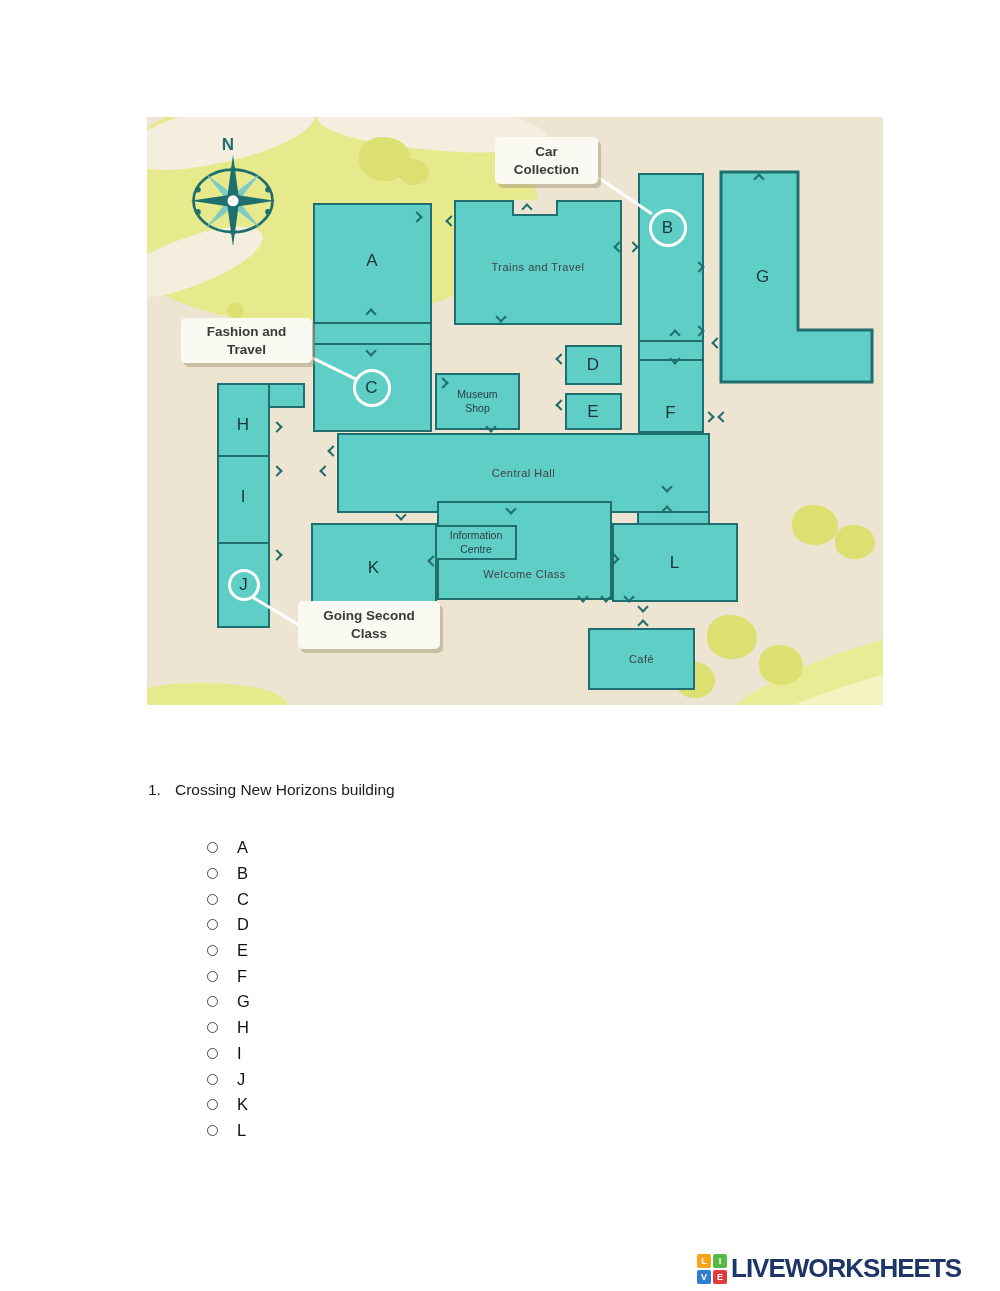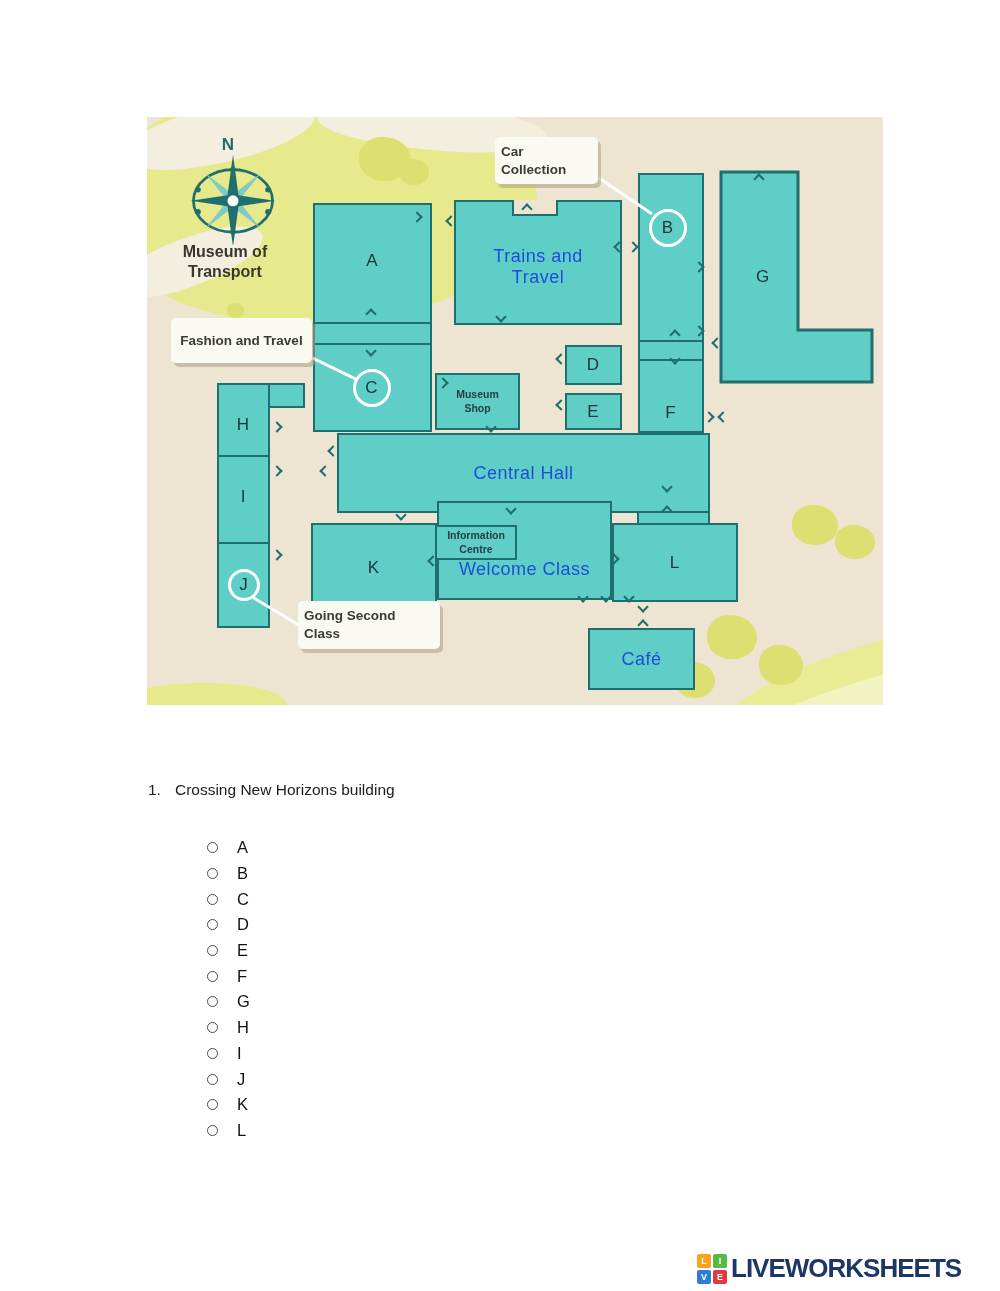--- a/index.html
+++ b/index.html
@@ -10,33 +10,33 @@
   .map { position:absolute; left:147px; top:117px; width:736px; height:588px;
          background:#EDE5D2; overflow:hidden; }
 
   .blob { position:absolute; background:#E6E98C; border-radius:48% 52% 55% 45%; }
   .blob.light { background:#F3EEDD; }
   .blob.flower { background:#DCE070; border-radius:46% 54% 50% 50%; }
 
   .bldg { position:absolute; background:#5FCEC7; border:2px solid #1F6F6E;
           display:flex; align-items:center; justify-content:center; }
   .bldg-letter { font-size:17px; color:#1d3538; letter-spacing:1px; }
-  .hall-label { font-size:18px; color:#1d4ed8; letter-spacing:0.5px; }
-  .small-label { font-size:10.5px; color:#273d42; text-align:center; line-height:1.25;font-weight:bold; }
+  .hall-label { font-size:11px; color:#404040; letter-spacing:0.5px; }
+  .small-label { font-size:10.5px; color:#273d42; text-align:center; line-height:1.25; }
 
   .hline { position:absolute; left:-1px; right:-1px; height:2px; background:#1F6F6E; }
 
   .notch { position:absolute; background:#EDE5D2; border:2px solid #1F6F6E; border-top:none; }
 
   .ring { position:absolute; border:3px solid #ffffff; border-radius:50%;
           display:flex; align-items:center; justify-content:center; }
 
   .callout { position:absolute; background:#FBFAF2; border-radius:5px;
              box-shadow:3px 4px 0 rgba(170,158,128,0.55);
-             display:flex; align-items:center; justify-content:center; text-align:left;
+             display:flex; align-items:center; justify-content:center; text-align:center;
              font-size:13.5px; font-weight:600; color:#3a3a3a; line-height:1.3; padding:3px 6px; }
   .leader { position:absolute; height:3px; background:#ffffff; border-radius:2px;
             transform-origin:0 50%; }
 
   .door { position:absolute; width:8px; height:8px;
           border-left:2px solid #1F6F6E; border-top:2px solid #1F6F6E; }
   .d-u { transform:rotate(45deg); }
   .d-r { transform:rotate(135deg); }
   .d-d { transform:rotate(225deg); }
   .d-l { transform:rotate(-45deg); }
@@ -94,21 +94,20 @@
         <circle cx="88" cy="40" r="3" fill="#1F6F6E"></circle>
       <circle cx="88" cy="64" r="3" fill="#1F6F6E"></circle>
         <circle cx="12" cy="40" r="3" fill="#1F6F6E"></circle>
       <circle cx="12" cy="64" r="3" fill="#1F6F6E"></circle>
         <circle cx="50" cy="86" r="3" fill="#1F6F6E"></circle>
       <polygon points="20,22 50,45 80,22 56,52 80,82 50,59 20,82 44,52" fill="#7FCBC4"></polygon>
       <polygon points="50,2 56,46 96,52 56,58 50,102 44,58 4,52 44,46" fill="#1F6F6E"></polygon>
       <circle cx="50" cy="52" r="6" fill="#ffffff"></circle>
     </svg>
 
-    <div class="map-title">Museum of Transport</div>
 
     <div class="bldg" style="left:166px;top:86px;width:119px;height:229px;">
       <div class="hline" style="top:117px;"></div>
       <div class="hline" style="top:138px;"></div>
       <div class="bldg-letter" style="position:absolute;top:46px;width:100%;text-align:center;">A</div>
     </div>
 
     <div class="bldg" style="left:307px;top:83px;width:168px;height:125px;">
       <div class="notch" style="left:56px;top:-2px;width:46px;height:16px;"></div>
       <div class="hall-label" style="width:110px;text-align:center;margin-top:8px;">Trains and Travel</div>
@@ -178,21 +177,21 @@
       <span class="bldg-letter">J</span>
     </div>
 
     <div class="leader" style="left:448px;top:57px;width:69px;transform:rotate(34deg);"></div>
     <div class="leader" style="left:150px;top:232px;width:67px;transform:rotate(26deg);"></div>
     <div class="leader" style="left:106px;top:479px;width:66px;transform:rotate(31deg);"></div>
 
     <div class="callout" style="left:348px;top:20px;width:103px;height:47px;">
       <span>Car Collection</span>
     </div>
-    <div class="callout" style="left:24px;top:201px;width:141px;height:45px;">
+    <div class="callout" style="left:34px;top:201px;width:131px;height:45px;">
       <span>Fashion and Travel</span>
     </div>
     <div class="callout" style="left:151px;top:484px;width:142px;height:48px;">
       <span>Going Second Class</span>
     </div>
 
     <span class="door d-r" style="left:266px;top:96px;"></span>
     <span class="door d-u" style="left:220px;top:193px;"></span>
     <span class="door d-d" style="left:220px;top:230px;"></span>
     <span class="door d-l" style="left:300px;top:100px;"></span>

